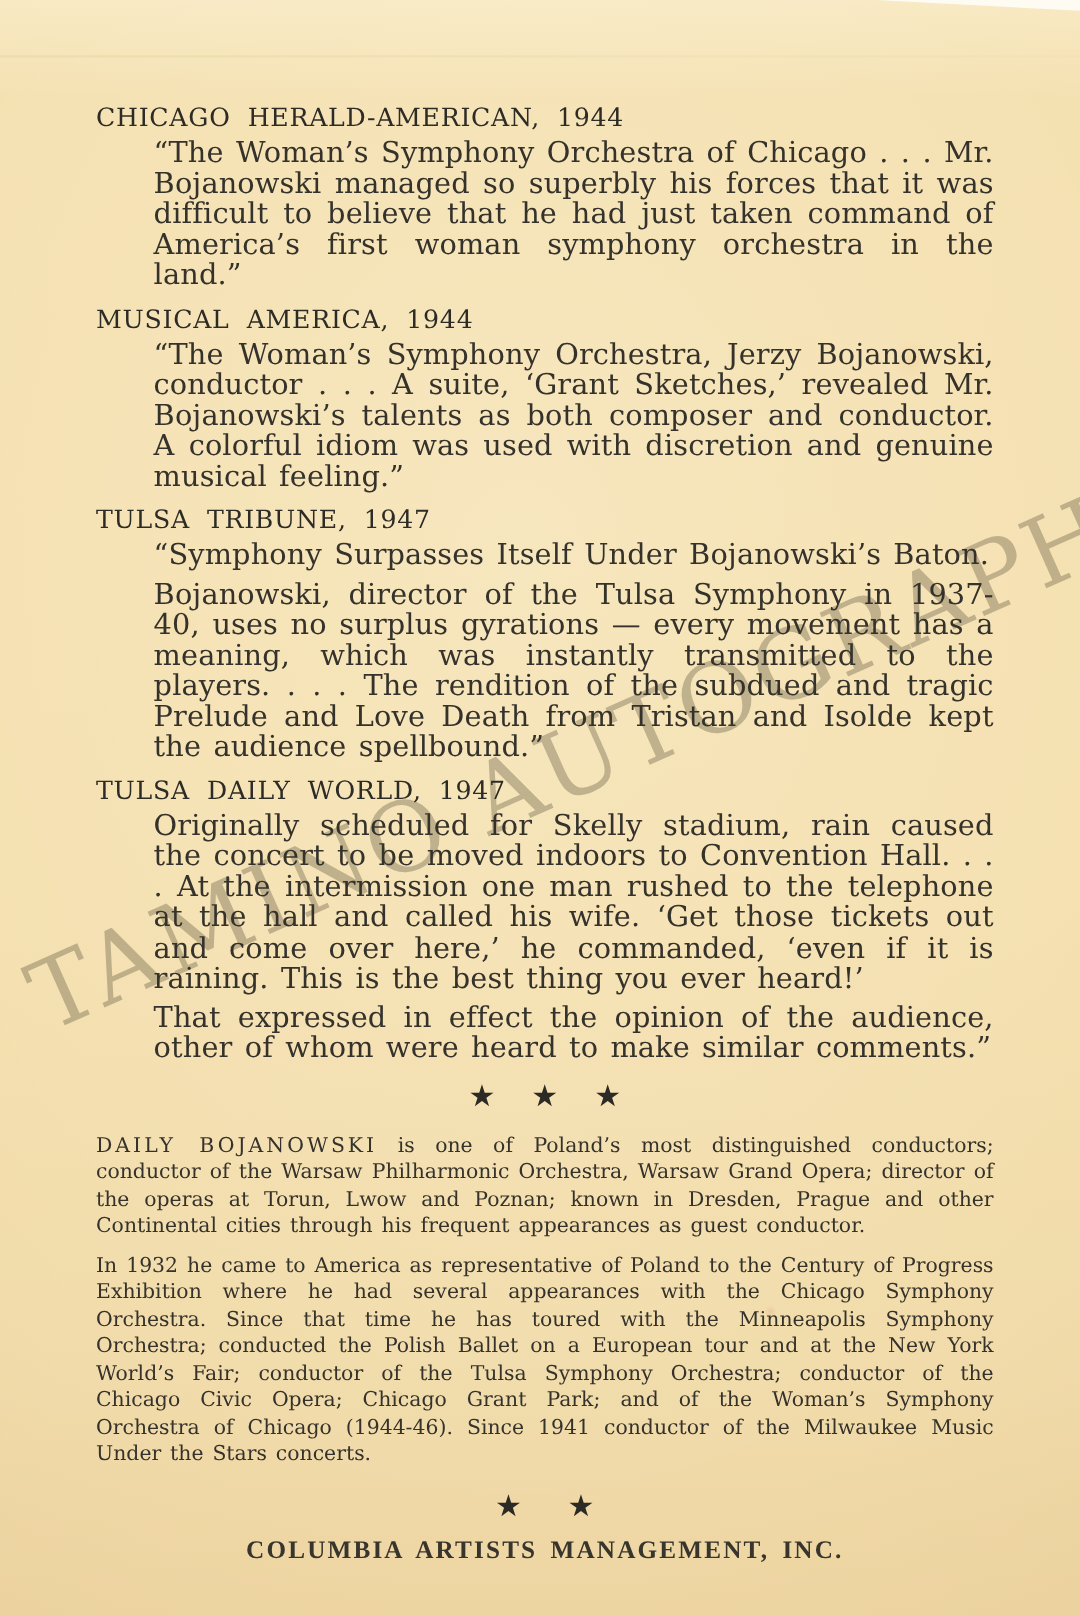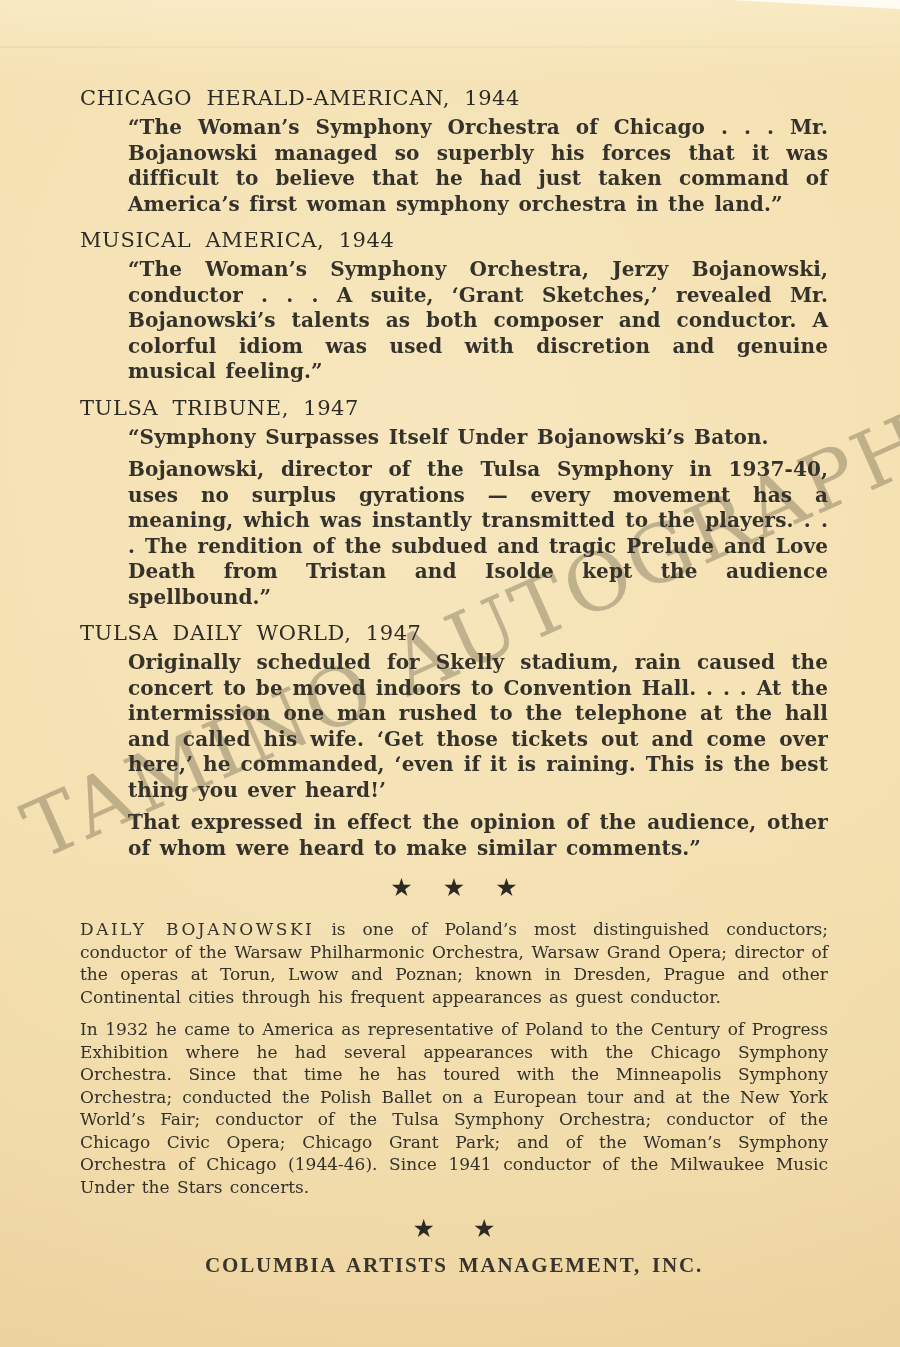--- a/index.html
+++ b/index.html
@@ -54,26 +54,25 @@
     margin: 0 0 5px 0;
     font-size: 21px;
     font-weight: normal;
     letter-spacing: 0.6px;
     word-spacing: 7px;
     color: #2d2b25;
   }
   .src-year { }
   .quote-block p {
     margin: 0 0 7px 48px;
-    font-size: 20px;
+    font-size: 24px;
     line-height: 25.5px;
     text-align: justify;
     word-spacing: 2.5px;
     letter-spacing: 0.1px;
-    font-weight: bold;
   }
   .stars { display: flex; justify-content: center; align-items: center; color: #2c2a24; z-index: 2; position: relative; }
   .stars-three { gap: 30px; font-size: 25px; margin: 12px 0 16px 0; }
   .stars-two   { gap: 38px; font-size: 25px; margin: 16px 0 10px 0; }
 
   .bio p {
     margin: 0 0 10px 0;
     font-size: 17px;
     line-height: 22.5px;
     text-align: justify;

